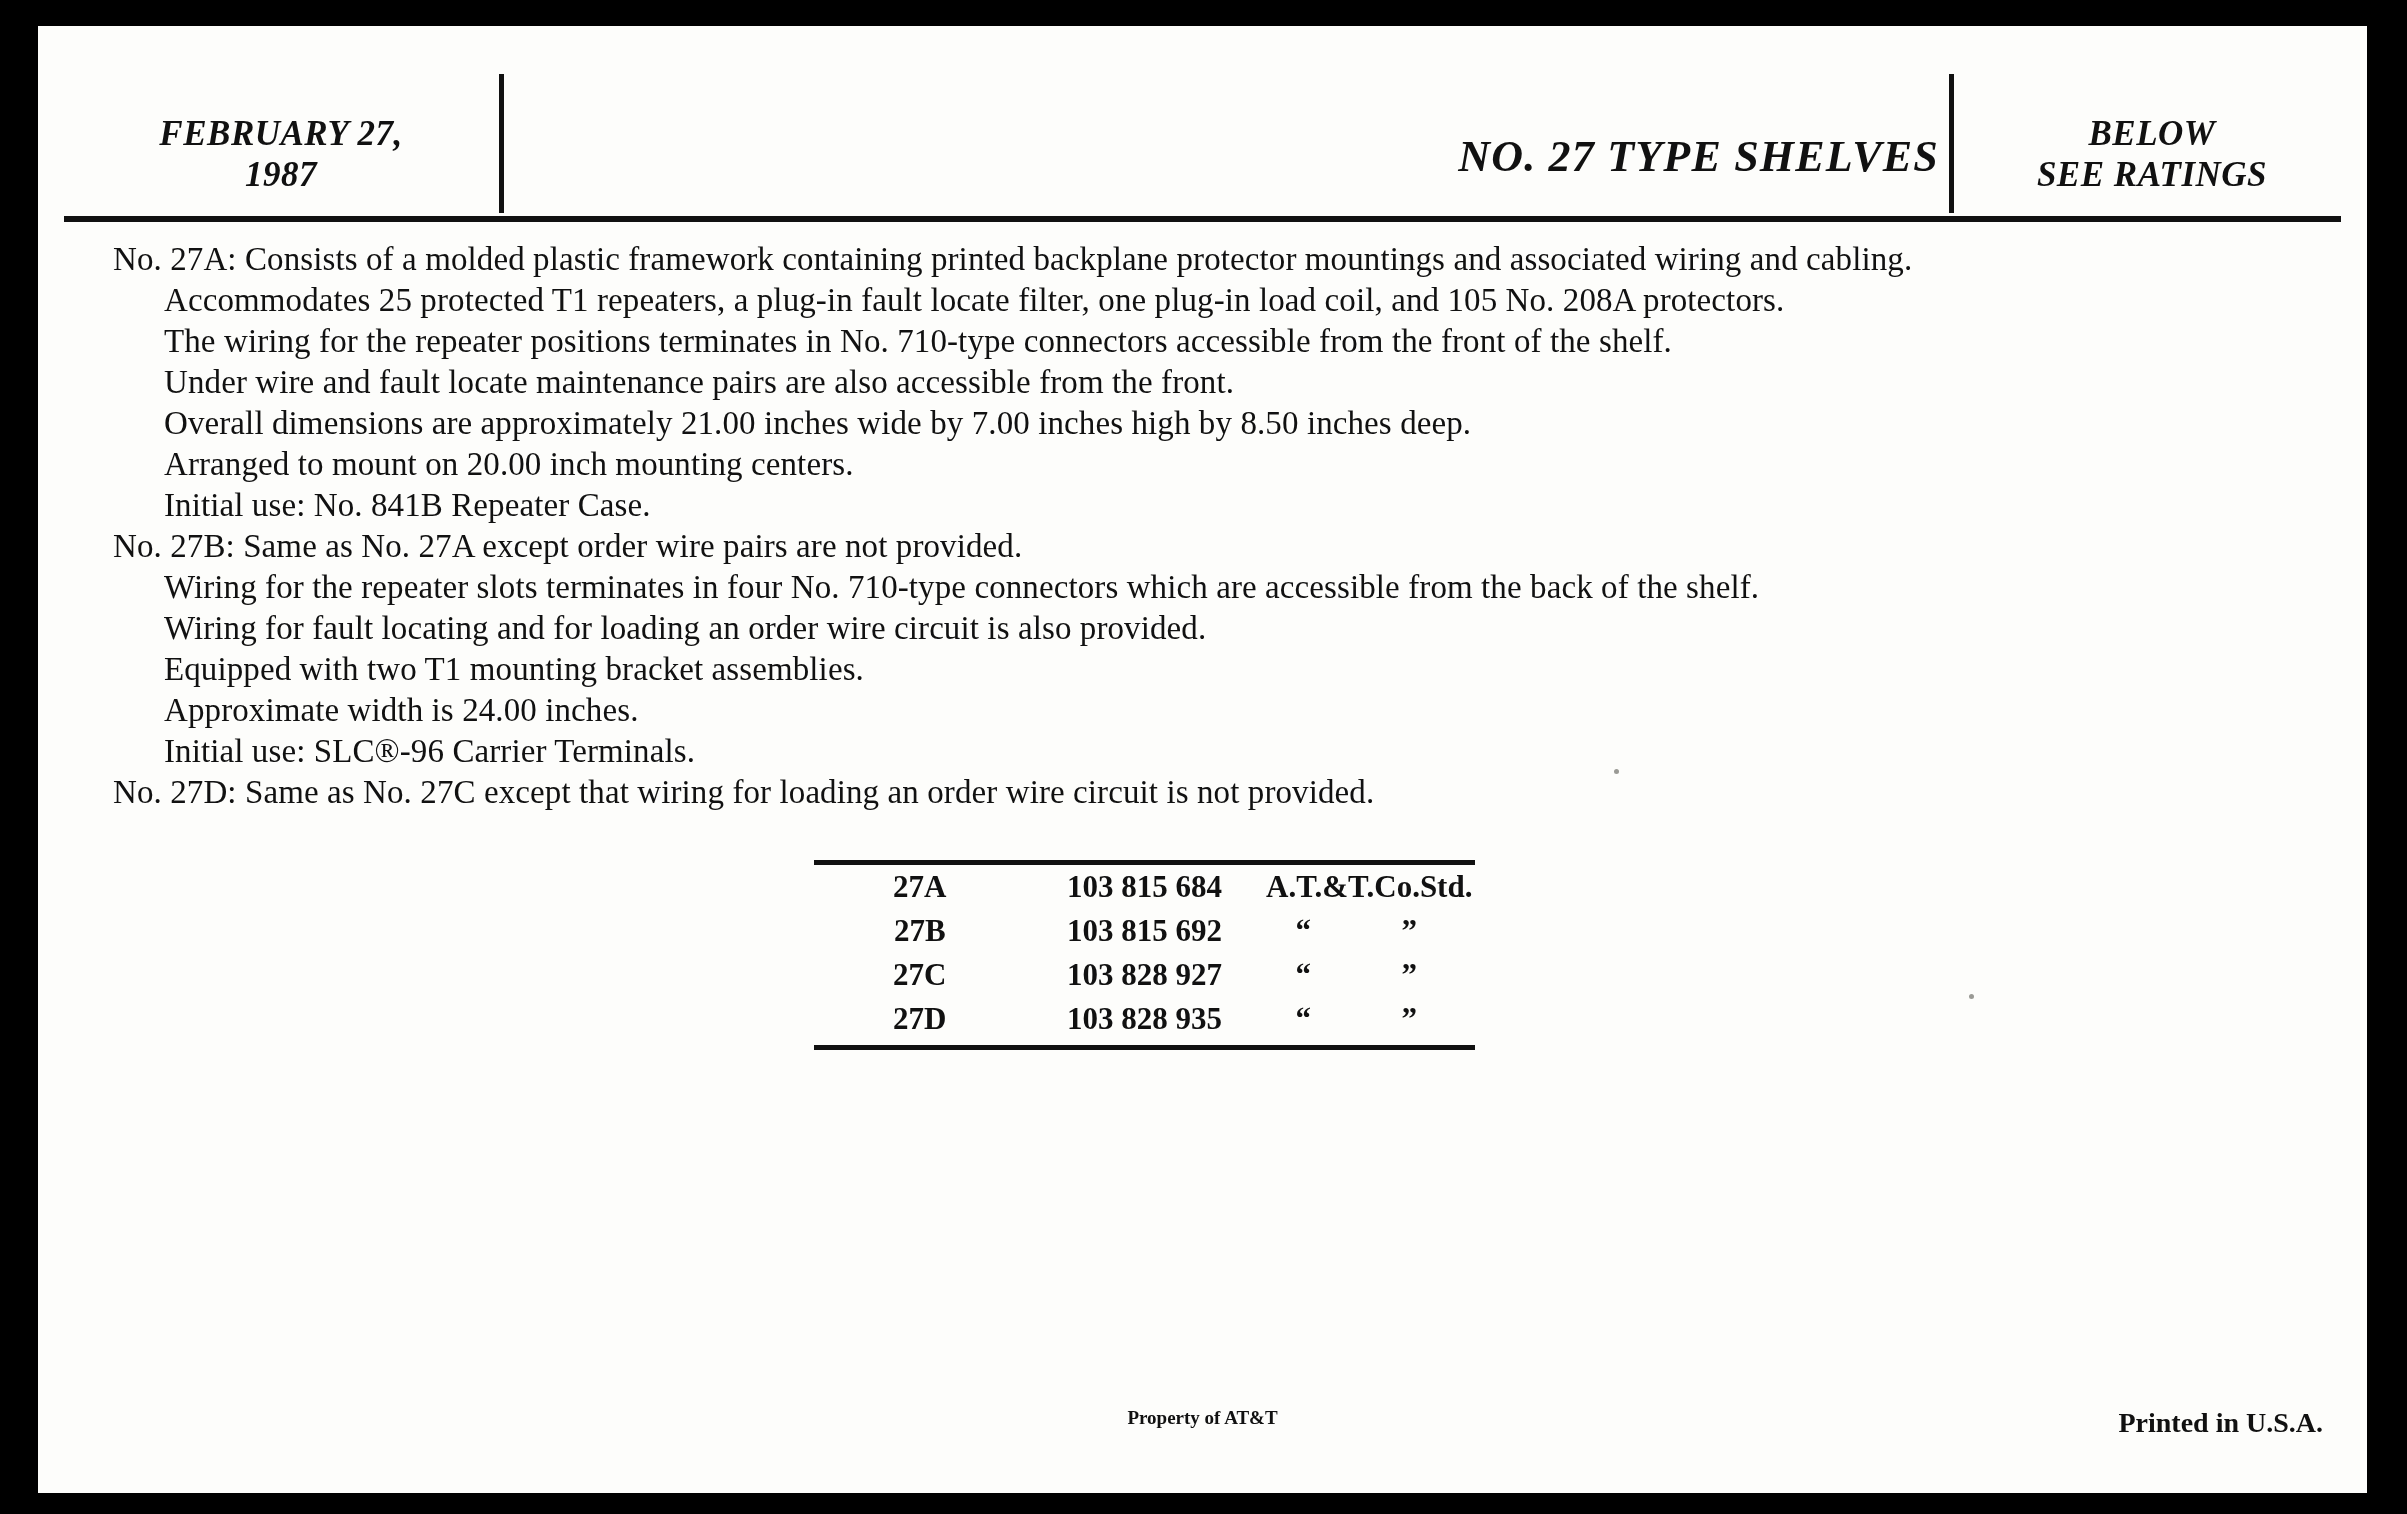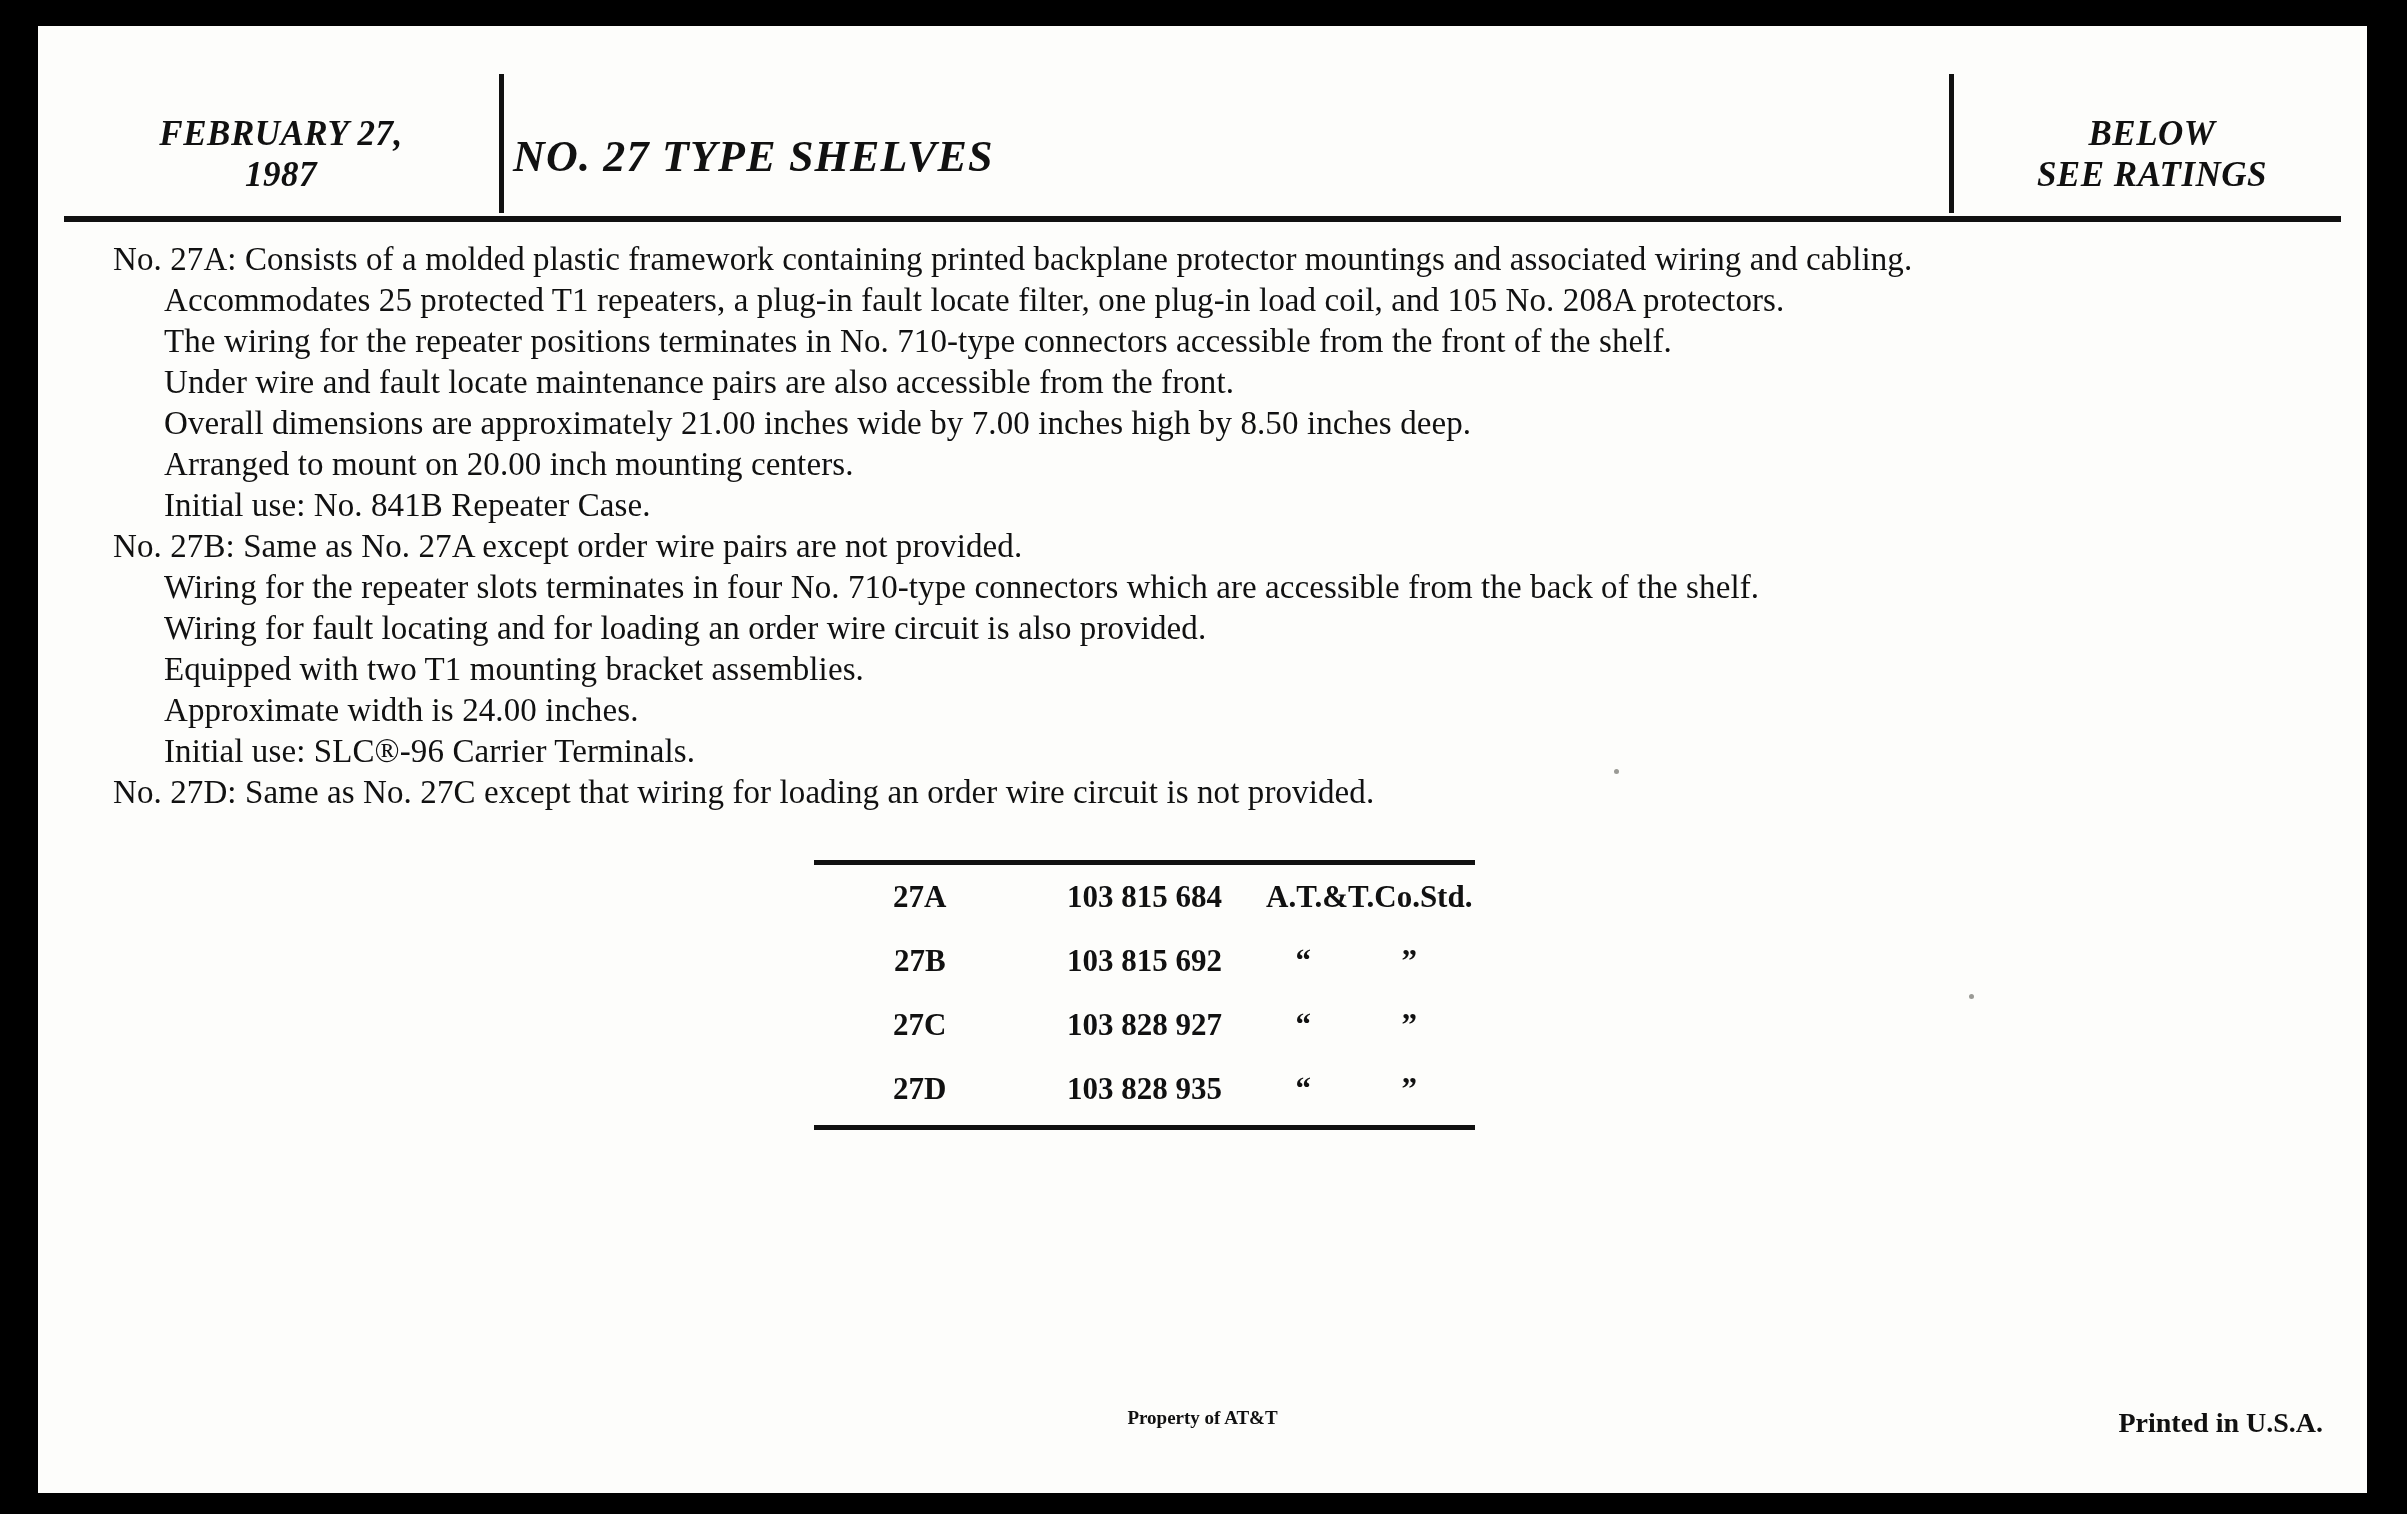--- a/index.html
+++ b/index.html
@@ -58,21 +58,21 @@
     font-size: 35px;
     line-height: 1.18;
     letter-spacing: 0.5px;
     color: #111;
   }
   .hdr-title {
     position: absolute;
     left: 475px;
     top: 105px;
     width: 1426px;
-    text-align: left;
+    text-align: right;
     font-weight: bold;
     font-size: 44px;
     letter-spacing: 1.2px;
     color: #111;
   }
   .hdr-ratings {
     position: absolute;
     left: 1926px;
     top: 87px;
     width: 376px;
@@ -115,21 +115,21 @@
   }
   .ratings-table th {
     font-weight: normal;
     font-size: 32px;
     padding: 4px 0 8px 0;
     color: #111;
   }
   .ratings-table td {
     font-weight: bold;
     font-size: 31px;
-    padding: 14px 0;
+    padding: 4px 0;
     text-align: center;
     color: #111;
     white-space: nowrap;
   }
   .ratings-table .rule-top {
     height: 3px;
     background: #111;
   }
   .ratings-table .rule-mid {
     height: 2px;

